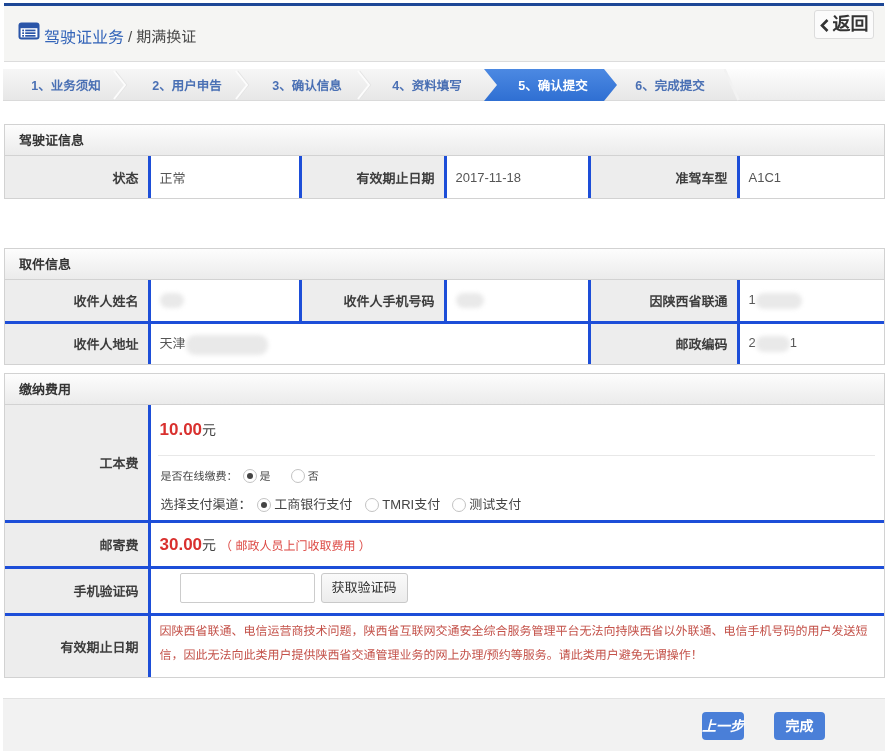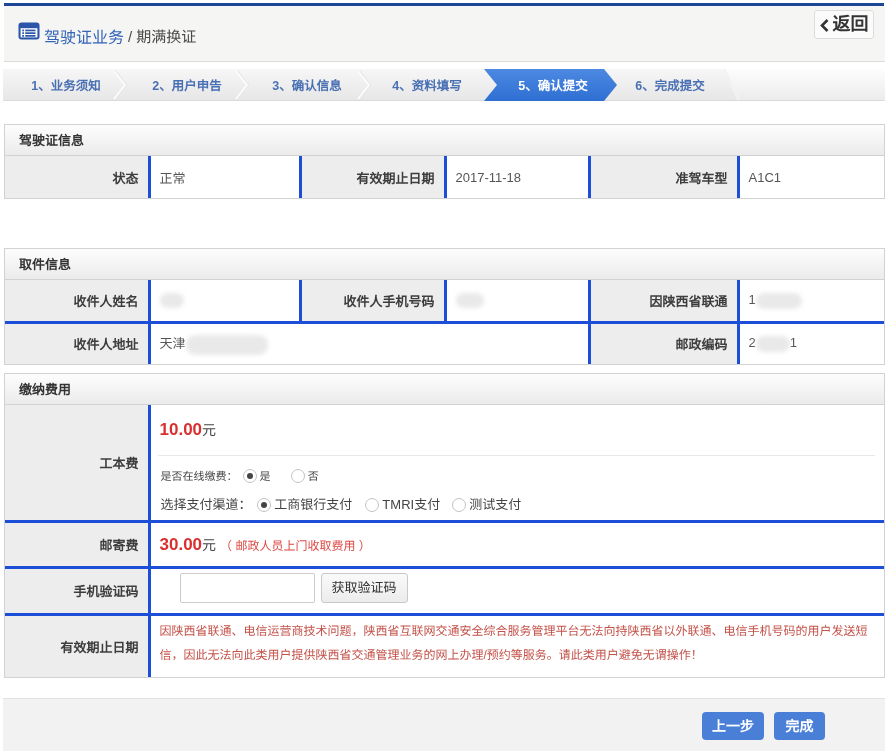--- a/index.html
+++ b/index.html
@@ -44,21 +44,21 @@
 
 .radio { display:inline-block; width:14px; height:14px; border:1px solid #c3c3c3; border-radius:50%; background:#fff; vertical-align:-3px; position:relative; }
 .radio.on::after { content:""; position:absolute; left:3px; top:3px; width:6px; height:6px; border-radius:50%; background:#444; }
 
 #codeinput { width:135px; height:30px; border:1px solid #ccc; border-radius:2px; background:#fff; display:inline-block; vertical-align:middle; }
 #codebtn { display:inline-block; vertical-align:middle; height:30px; line-height:28px; padding:0 10px; background:linear-gradient(#fafafa,#ececec); border:1px solid #c9c9c9; border-radius:3px; font-size:13px; color:#333; margin-left:6px; }
 
 
 #foot { left:3px; top:698px; width:882px; height:53px; background:#f2f2f2; border-top:1px solid #e2e2e2; }
 .bbtn { position:absolute; top:13px; height:28px; background:#4a7fd8; border-radius:4px; color:#fff; font-size:14px; font-weight:bold; text-align:center; line-height:28px; }
-#btn-prev { left:699px; width:62px; }
+#btn-prev { left:699px; width:42px;font-style:italic; }
 #btn-done { left:771px; width:51px; }
 </style>
 </head>
 <body>
 <div id="page">
   <div id="topline" class="abs"></div>
 
   <div id="hdr" class="abs">
     <svg class="ic" width="22" height="18" viewBox="0 0 22 18">
       <rect x="0.5" y="0.5" width="21" height="17" rx="3" fill="#2a55a8"></rect>

